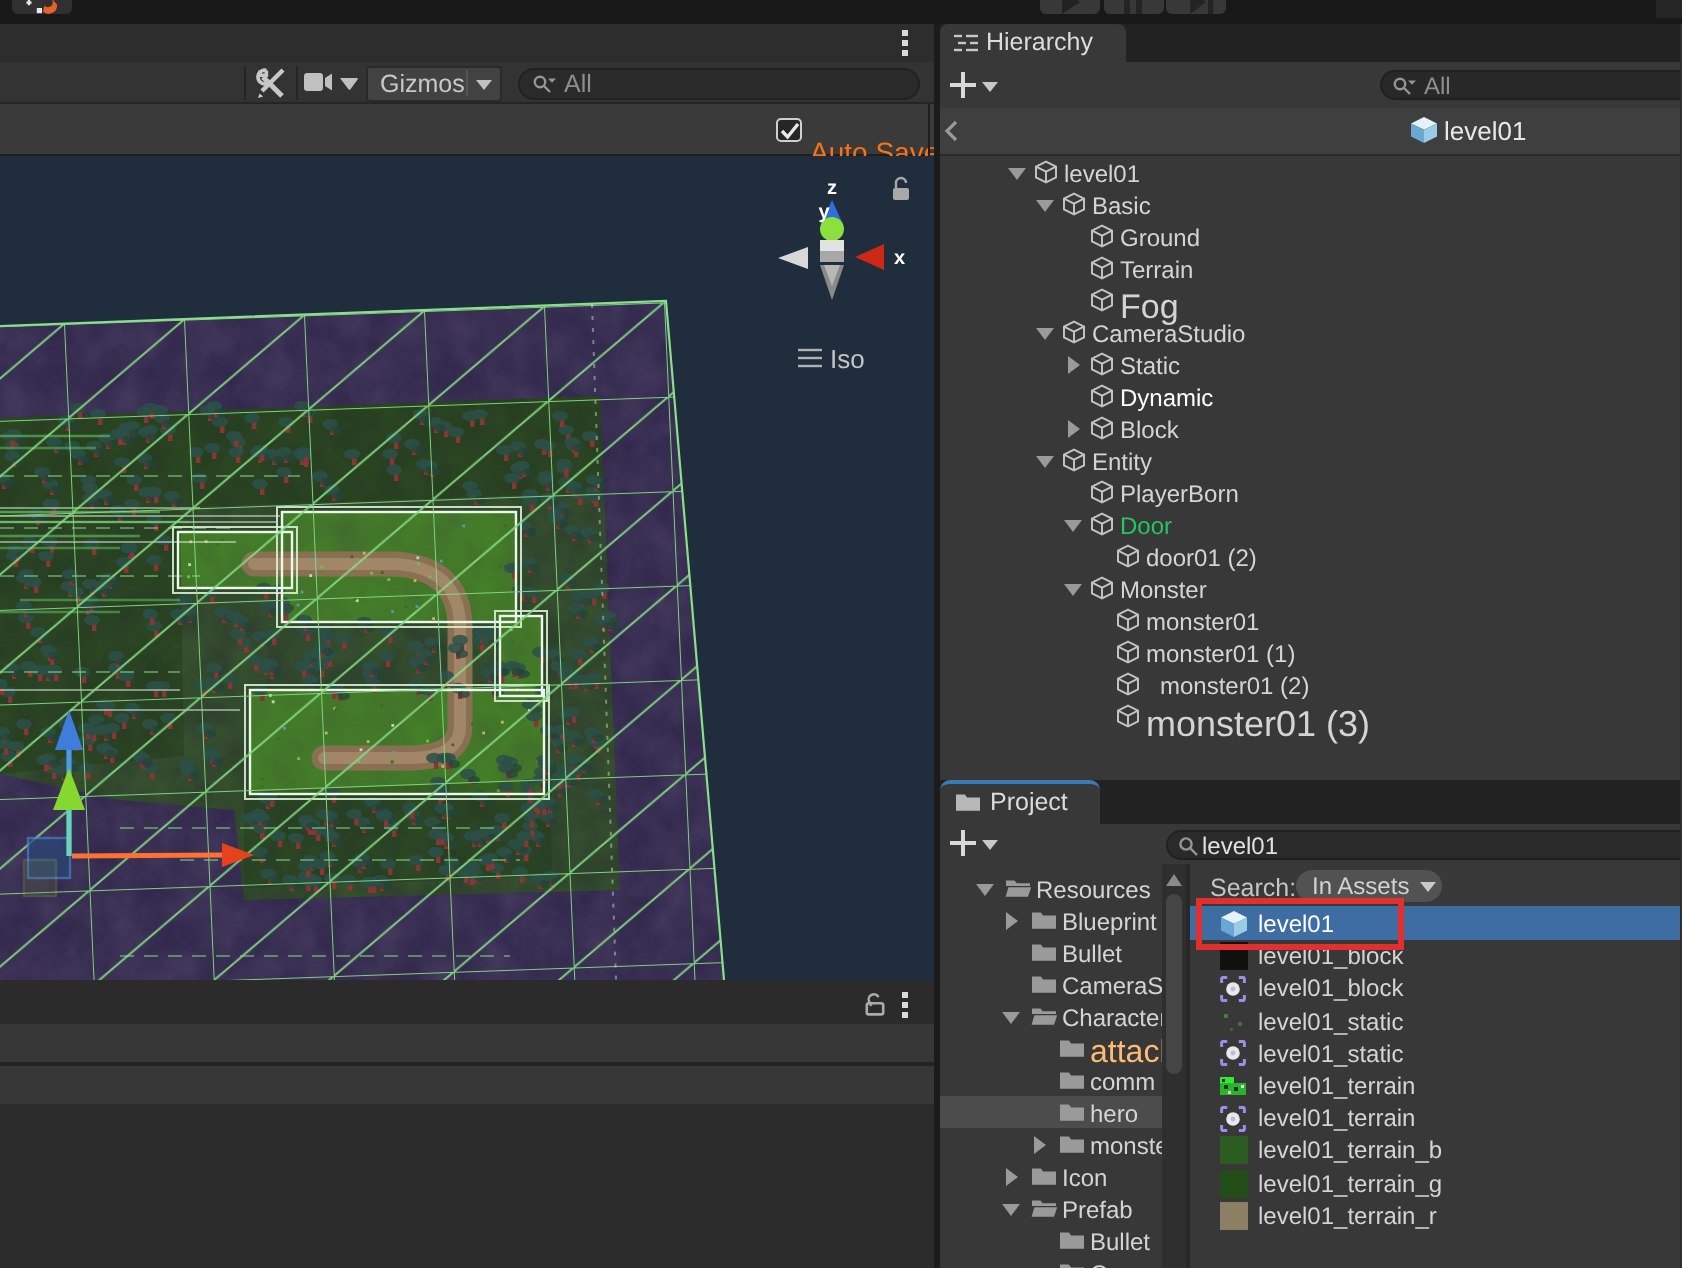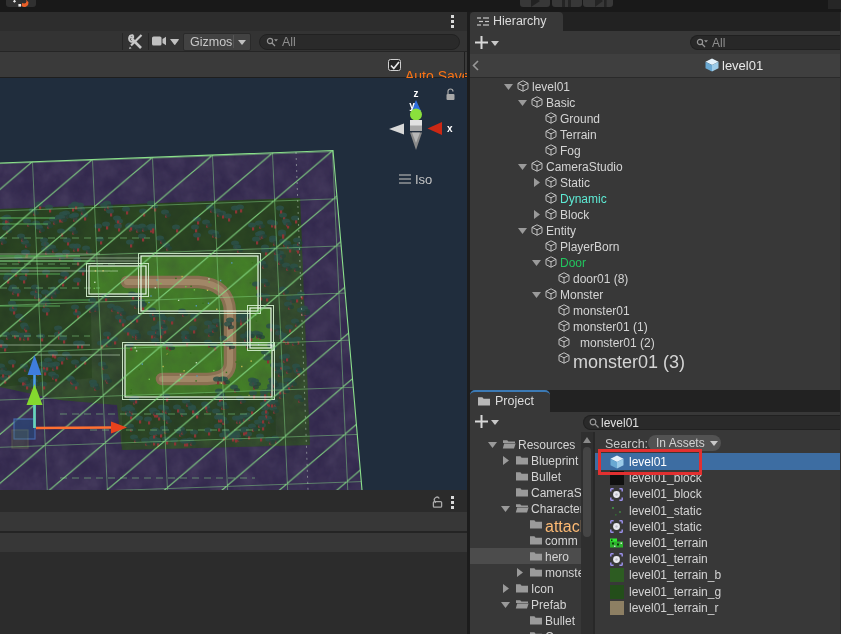--- a/index.html
+++ b/index.html
@@ -1329,39 +1329,39 @@
           <path d="M6 0.8 L11 3.3 L11 8.7 L6 11.2 L1 8.7 L1 3.3 Z M1 3.3 L6 5.8 L11 3.3 M6 5.8 L6 11.2" fill="none" stroke="#c2c2c2" stroke-width="1"></path>
         </svg>
 <div style="position:absolute;left:90px;top:34px;font-size:12px;color:#d4d4d4;white-space:nowrap">Ground</div>
 <svg style="position:absolute;left:75px;top:50px" width="12" height="12" viewBox="0 0 12 12">
           <path d="M6 0.8 L11 3.3 L11 8.7 L6 11.2 L1 8.7 L1 3.3 Z M1 3.3 L6 5.8 L11 3.3 M6 5.8 L6 11.2" fill="none" stroke="#c2c2c2" stroke-width="1"></path>
         </svg>
 <div style="position:absolute;left:90px;top:50px;font-size:12px;color:#d4d4d4;white-space:nowrap">Terrain</div>
 <svg style="position:absolute;left:75px;top:66px" width="12" height="12" viewBox="0 0 12 12">
           <path d="M6 0.8 L11 3.3 L11 8.7 L6 11.2 L1 8.7 L1 3.3 Z M1 3.3 L6 5.8 L11 3.3 M6 5.8 L6 11.2" fill="none" stroke="#c2c2c2" stroke-width="1"></path>
         </svg>
-<div style="position:absolute;left:90px;top:66px;font-size:12px;color:#d4d4d4;white-space:nowrap">Fog</div>
+<div style="position:absolute;left:90px;top:66px;font-size:17px;color:#d4d4d4;white-space:nowrap">Fog</div>
 <svg style="position:absolute;left:48px;top:86px" width="9" height="6" viewBox="0 0 9 6">
           <polygon points="0,0 9,0 4.5,6" fill="#9a9a9a"></polygon>
         </svg>
 <svg style="position:absolute;left:61px;top:82px" width="12" height="12" viewBox="0 0 12 12">
           <path d="M6 0.8 L11 3.3 L11 8.7 L6 11.2 L1 8.7 L1 3.3 Z M1 3.3 L6 5.8 L11 3.3 M6 5.8 L6 11.2" fill="none" stroke="#c2c2c2" stroke-width="1"></path>
         </svg>
 <div style="position:absolute;left:76px;top:82px;font-size:12px;color:#d4d4d4;white-space:nowrap">CameraStudio</div>
 <svg style="position:absolute;left:64px;top:100px" width="6" height="9" viewBox="0 0 6 9">
           <polygon points="0,0 6,4.5 0,9" fill="#9a9a9a"></polygon>
         </svg>
 <svg style="position:absolute;left:75px;top:98px" width="12" height="12" viewBox="0 0 12 12">
           <path d="M6 0.8 L11 3.3 L11 8.7 L6 11.2 L1 8.7 L1 3.3 Z M1 3.3 L6 5.8 L11 3.3 M6 5.8 L6 11.2" fill="none" stroke="#c2c2c2" stroke-width="1"></path>
         </svg>
 <div style="position:absolute;left:90px;top:98px;font-size:12px;color:#d4d4d4;white-space:nowrap">Static</div>
 <svg style="position:absolute;left:75px;top:114px" width="12" height="12" viewBox="0 0 12 12">
           <path d="M6 0.8 L11 3.3 L11 8.7 L6 11.2 L1 8.7 L1 3.3 Z M1 3.3 L6 5.8 L11 3.3 M6 5.8 L6 11.2" fill="none" stroke="#c2c2c2" stroke-width="1"></path>
         </svg>
-<div style="position:absolute;left:90px;top:114px;font-size:12px;color:#5eead4;white-space:nowrap">Dynamic</div>
+<div style="position:absolute;left:90px;top:114px;font-size:12px;color:#ffffff;white-space:nowrap">Dynamic</div>
 <svg style="position:absolute;left:64px;top:132px" width="6" height="9" viewBox="0 0 6 9">
           <polygon points="0,0 6,4.5 0,9" fill="#9a9a9a"></polygon>
         </svg>
 <svg style="position:absolute;left:75px;top:130px" width="12" height="12" viewBox="0 0 12 12">
           <path d="M6 0.8 L11 3.3 L11 8.7 L6 11.2 L1 8.7 L1 3.3 Z M1 3.3 L6 5.8 L11 3.3 M6 5.8 L6 11.2" fill="none" stroke="#c2c2c2" stroke-width="1"></path>
         </svg>
 <div style="position:absolute;left:90px;top:130px;font-size:12px;color:#d4d4d4;white-space:nowrap">Block</div>
 <svg style="position:absolute;left:48px;top:150px" width="9" height="6" viewBox="0 0 9 6">
           <polygon points="0,0 9,0 4.5,6" fill="#9a9a9a"></polygon>
         </svg>
@@ -1376,21 +1376,21 @@
 <svg style="position:absolute;left:62px;top:182px" width="9" height="6" viewBox="0 0 9 6">
           <polygon points="0,0 9,0 4.5,6" fill="#9a9a9a"></polygon>
         </svg>
 <svg style="position:absolute;left:75px;top:178px" width="12" height="12" viewBox="0 0 12 12">
           <path d="M6 0.8 L11 3.3 L11 8.7 L6 11.2 L1 8.7 L1 3.3 Z M1 3.3 L6 5.8 L11 3.3 M6 5.8 L6 11.2" fill="none" stroke="#c2c2c2" stroke-width="1"></path>
         </svg>
 <div style="position:absolute;left:90px;top:178px;font-size:12px;color:#22c55e;white-space:nowrap">Door</div>
 <svg style="position:absolute;left:88px;top:194px" width="12" height="12" viewBox="0 0 12 12">
           <path d="M6 0.8 L11 3.3 L11 8.7 L6 11.2 L1 8.7 L1 3.3 Z M1 3.3 L6 5.8 L11 3.3 M6 5.8 L6 11.2" fill="none" stroke="#c2c2c2" stroke-width="1"></path>
         </svg>
-<div style="position:absolute;left:103px;top:194px;font-size:12px;color:#d4d4d4;white-space:nowrap">door01 (8)</div>
+<div style="position:absolute;left:103px;top:194px;font-size:12px;color:#d4d4d4;white-space:nowrap">door01 (2)</div>
 <svg style="position:absolute;left:62px;top:214px" width="9" height="6" viewBox="0 0 9 6">
           <polygon points="0,0 9,0 4.5,6" fill="#9a9a9a"></polygon>
         </svg>
 <svg style="position:absolute;left:75px;top:210px" width="12" height="12" viewBox="0 0 12 12">
           <path d="M6 0.8 L11 3.3 L11 8.7 L6 11.2 L1 8.7 L1 3.3 Z M1 3.3 L6 5.8 L11 3.3 M6 5.8 L6 11.2" fill="none" stroke="#c2c2c2" stroke-width="1"></path>
         </svg>
 <div style="position:absolute;left:90px;top:210px;font-size:12px;color:#d4d4d4;white-space:nowrap">Monster</div>
 <svg style="position:absolute;left:88px;top:226px" width="12" height="12" viewBox="0 0 12 12">
           <path d="M6 0.8 L11 3.3 L11 8.7 L6 11.2 L1 8.7 L1 3.3 Z M1 3.3 L6 5.8 L11 3.3 M6 5.8 L6 11.2" fill="none" stroke="#c2c2c2" stroke-width="1"></path>
         </svg>

